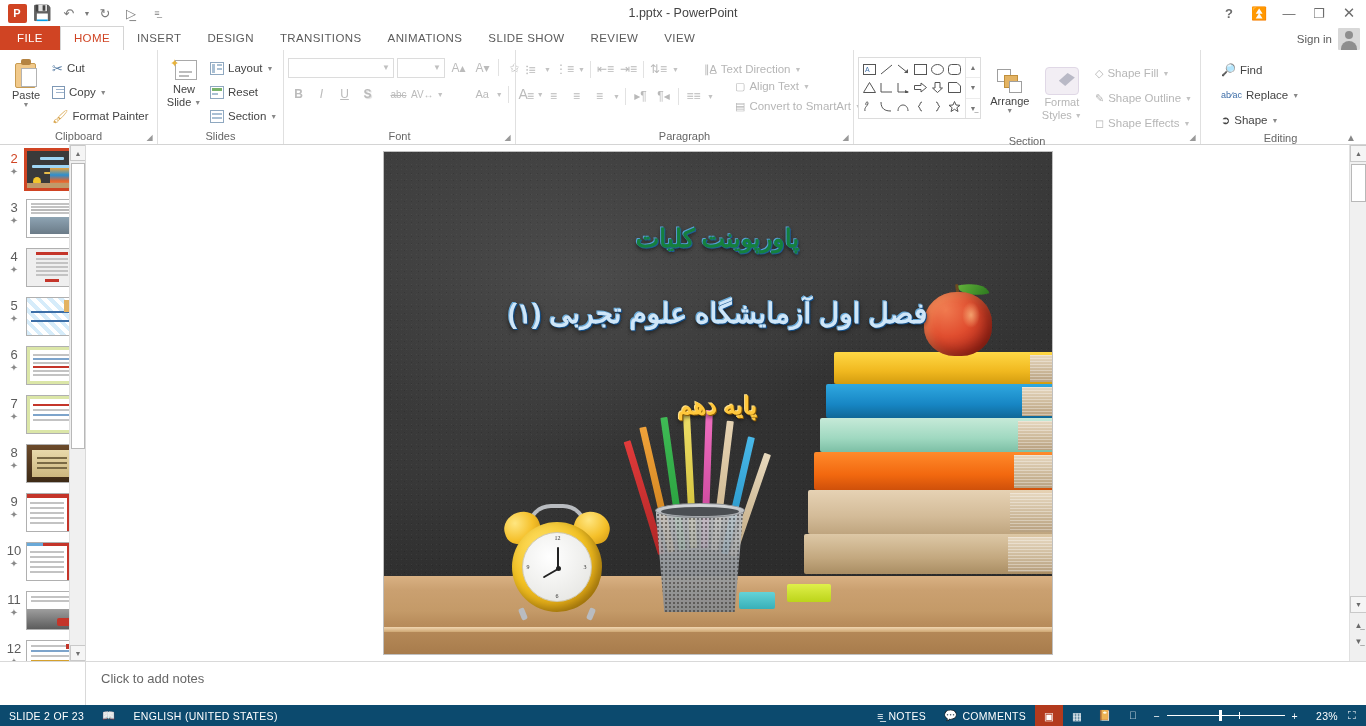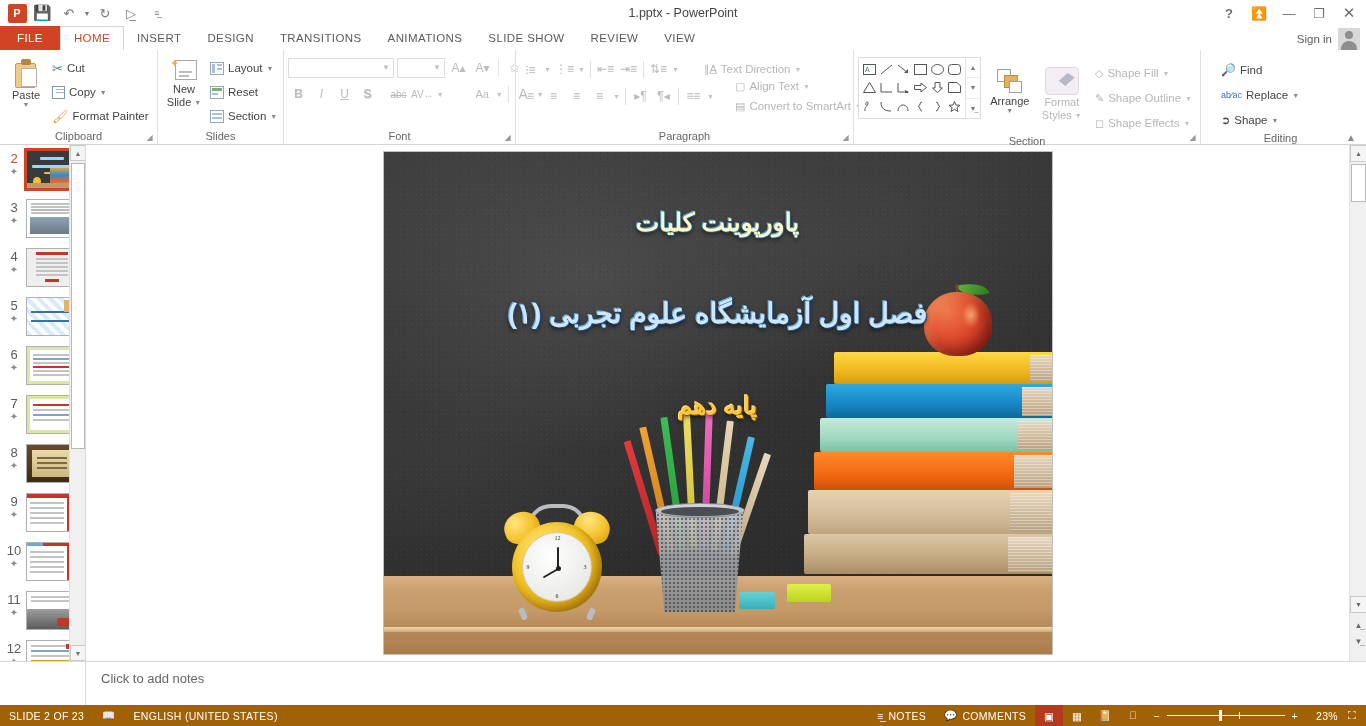--- a/index.html
+++ b/index.html
@@ -223,21 +223,21 @@
   .desk {
     position:absolute; left:0; right:0; bottom:0; height:78px;
     background: linear-gradient(180deg,#d9b183 0%,#caa070 18%,#c49a68 45%,#b98d5c 60%,#a87c4c 100%);
   }
   .desk-edge {
     position:absolute; left:0; right:0; bottom:22px; height:5px;
     background: linear-gradient(180deg,#f0d5b0,#cfa874);
   }
   .slide-text { position:absolute; left:0; right:0; text-align:center; z-index:6; }
   .t-title {
-    top: 56px; font-size: 25px; font-weight: bold; color:#fef9c3;
+    top: 72px; font-size: 25px; font-weight: bold; color:#15803d;
     direction: rtl; letter-spacing: .5px;
     text-shadow: 0 0 1px #2d6fa8, 1px 1px 0 #1d5a91, -1px -1px 0 #5aa4d8, 0 2px 4px rgba(0,0,0,.7);
   }
   .t-sub {
     top: 145px; font-size: 28px; font-weight: bold; color:#cfe6f8;
     direction: rtl;
     text-shadow: 0 0 1px #2d6fa8, 1.2px 1.2px 0 #134a80, -1px -1px 0 #6fb3e2, 0 2px 5px rgba(0,0,0,.75);
   }
   .t-grade {
     top: 240px; font-size: 24px; font-weight: bold; color:#ffc83c;
@@ -320,21 +320,21 @@
   
   .notes {
     height: 44px; border-top:1px solid #d9d9d9; background:#fff;
     display:flex; align-items:flex-start; flex:0 0 44px;
   }
   .notes-spacer { width:86px; border-right:1px solid #d9d9d9; height:100%; }
   .notes-text { padding:9px 0 0 15px; font-size:13px; color:#666; }
 
   
   .status {
-    height: 21px; background:#a16207; color:#fff; display:flex; align-items:center;
+    height: 21px; background:#0c4a6e; color:#fff; display:flex; align-items:center;
     font-size:10.5px; letter-spacing:.3px; flex:0 0 21px;
   }
   .st-item { padding:0 9px; height:21px; display:flex; align-items:center; gap:5px; cursor:default; }
   .st-right { margin-left:auto; display:flex; align-items:center; height:21px; }
   .view-btn { width:28px; height:21px; display:flex; align-items:center; justify-content:center; }
   .view-btn.on { background:#b33a1d; }
   .zoomslider { display:flex; align-items:center; gap:0; padding:0 6px; }
   .zs-track { width:118px; height:1px; background:#fff; position:relative; margin:0 7px; }
   .zs-knob { position:absolute; left:52px; top:-5px; width:3px; height:11px; background:#fff;}
   .zs-tick { position:absolute; left:72px; top:-3px; width:1px; height:7px; background:#fff;}

